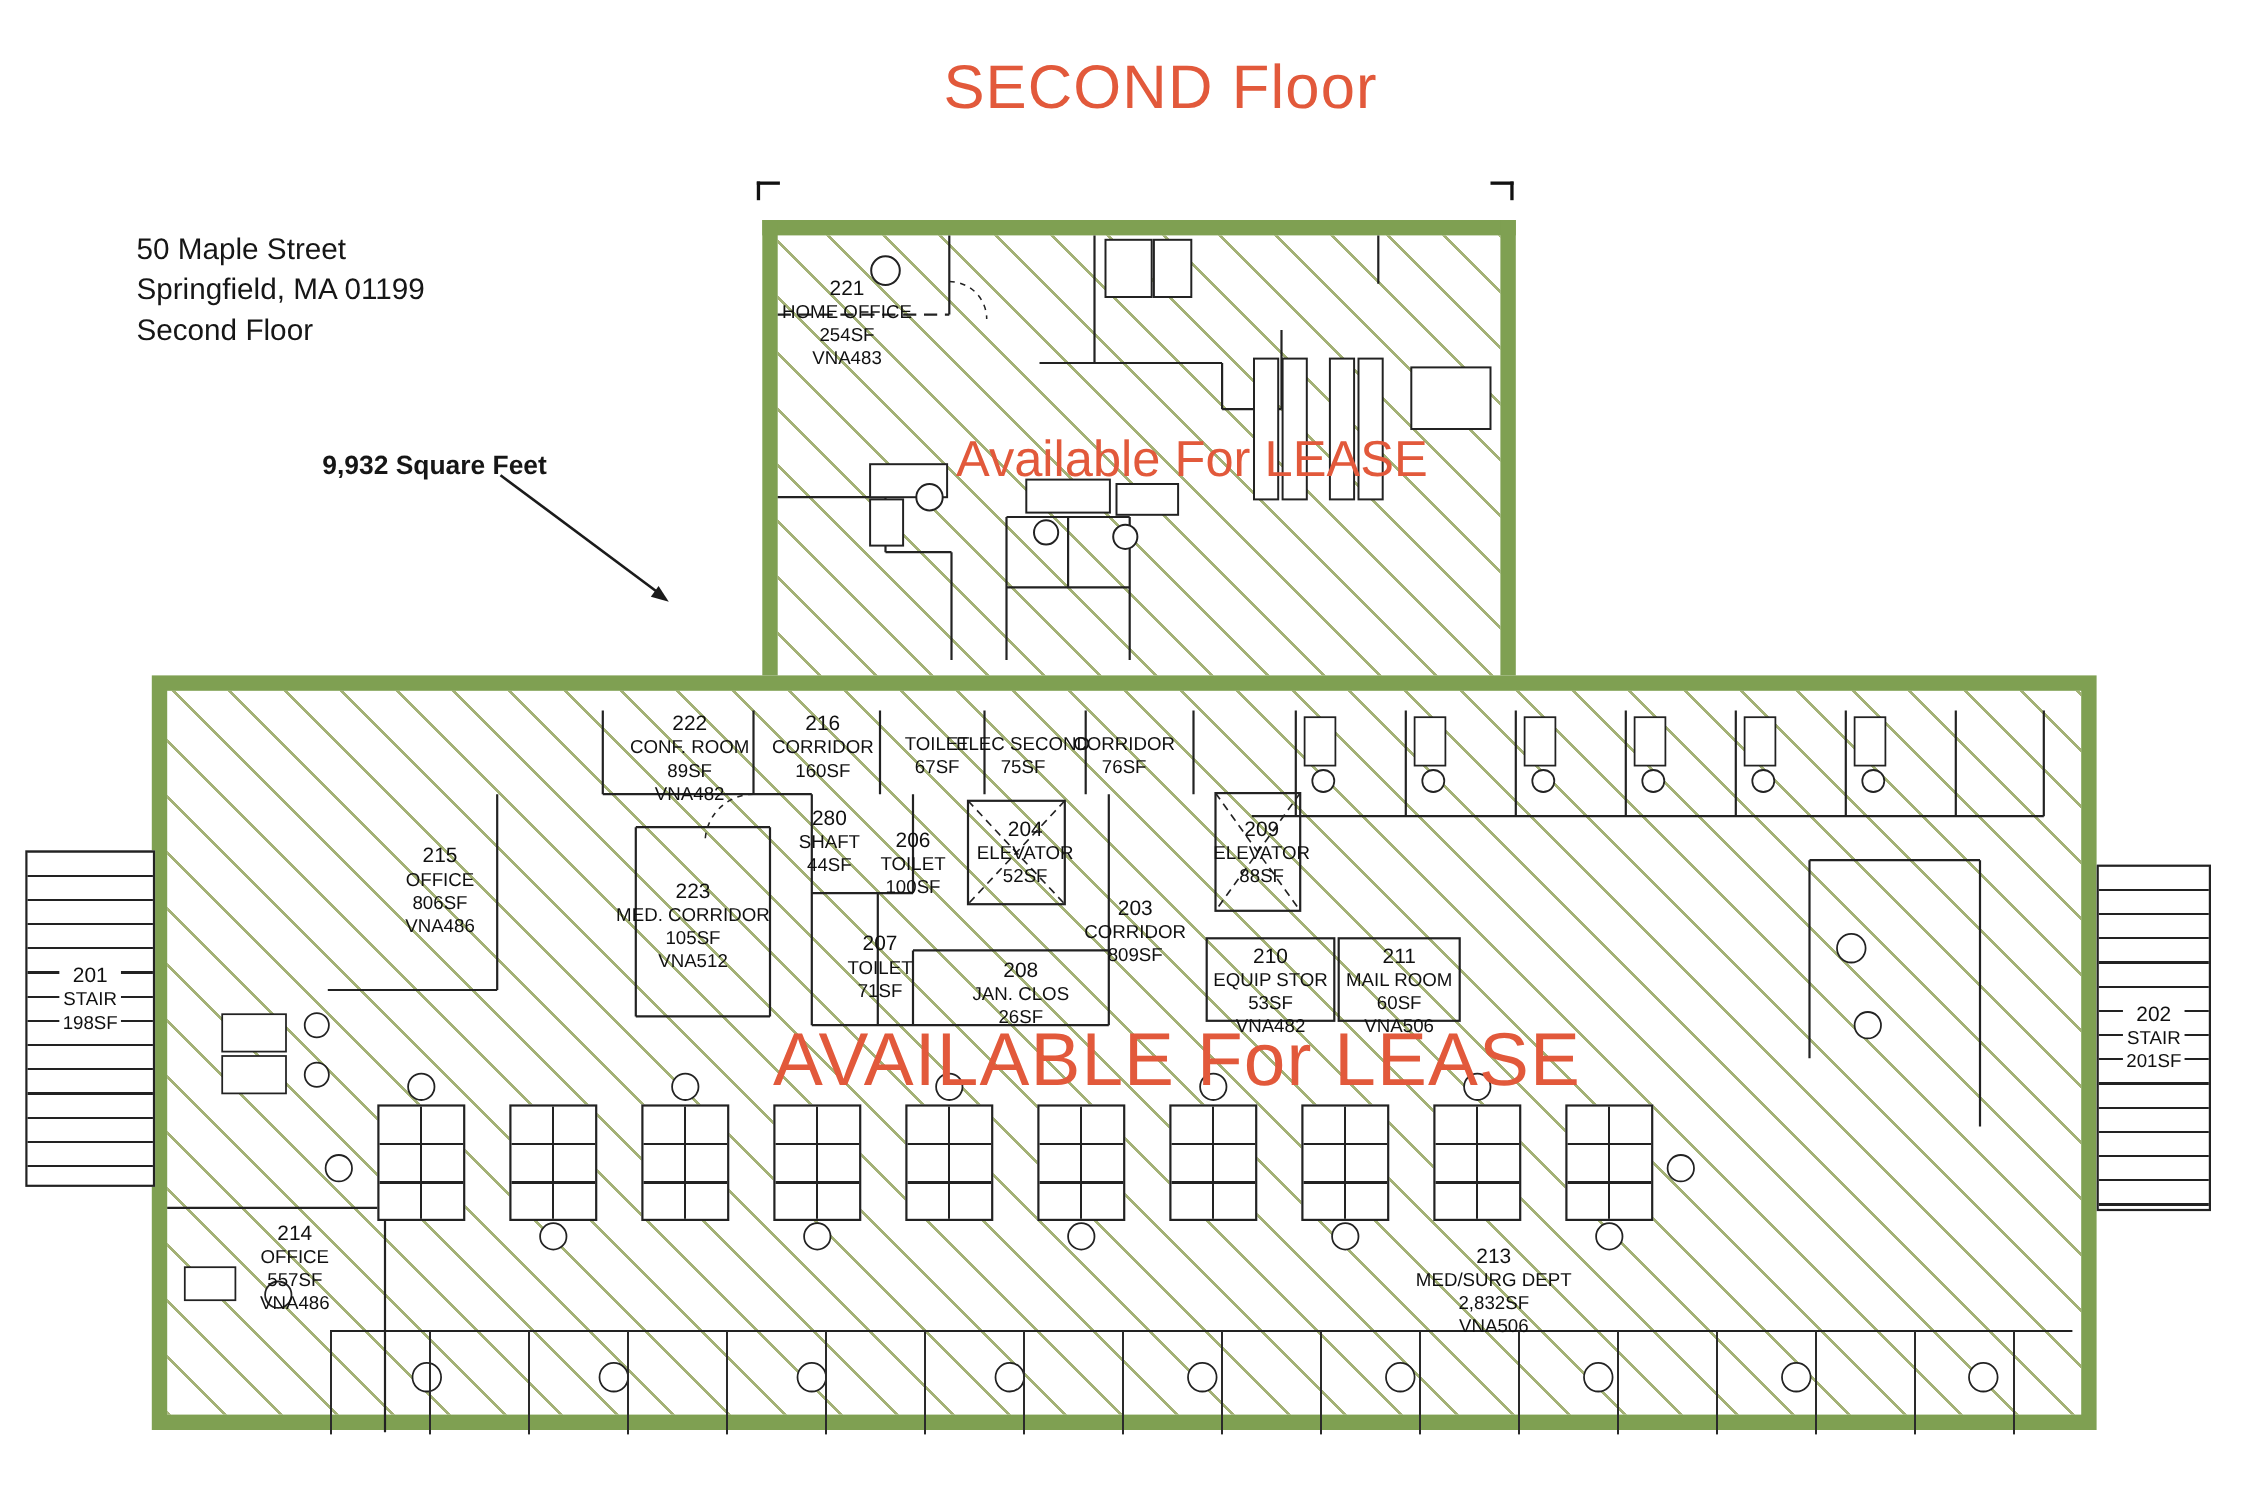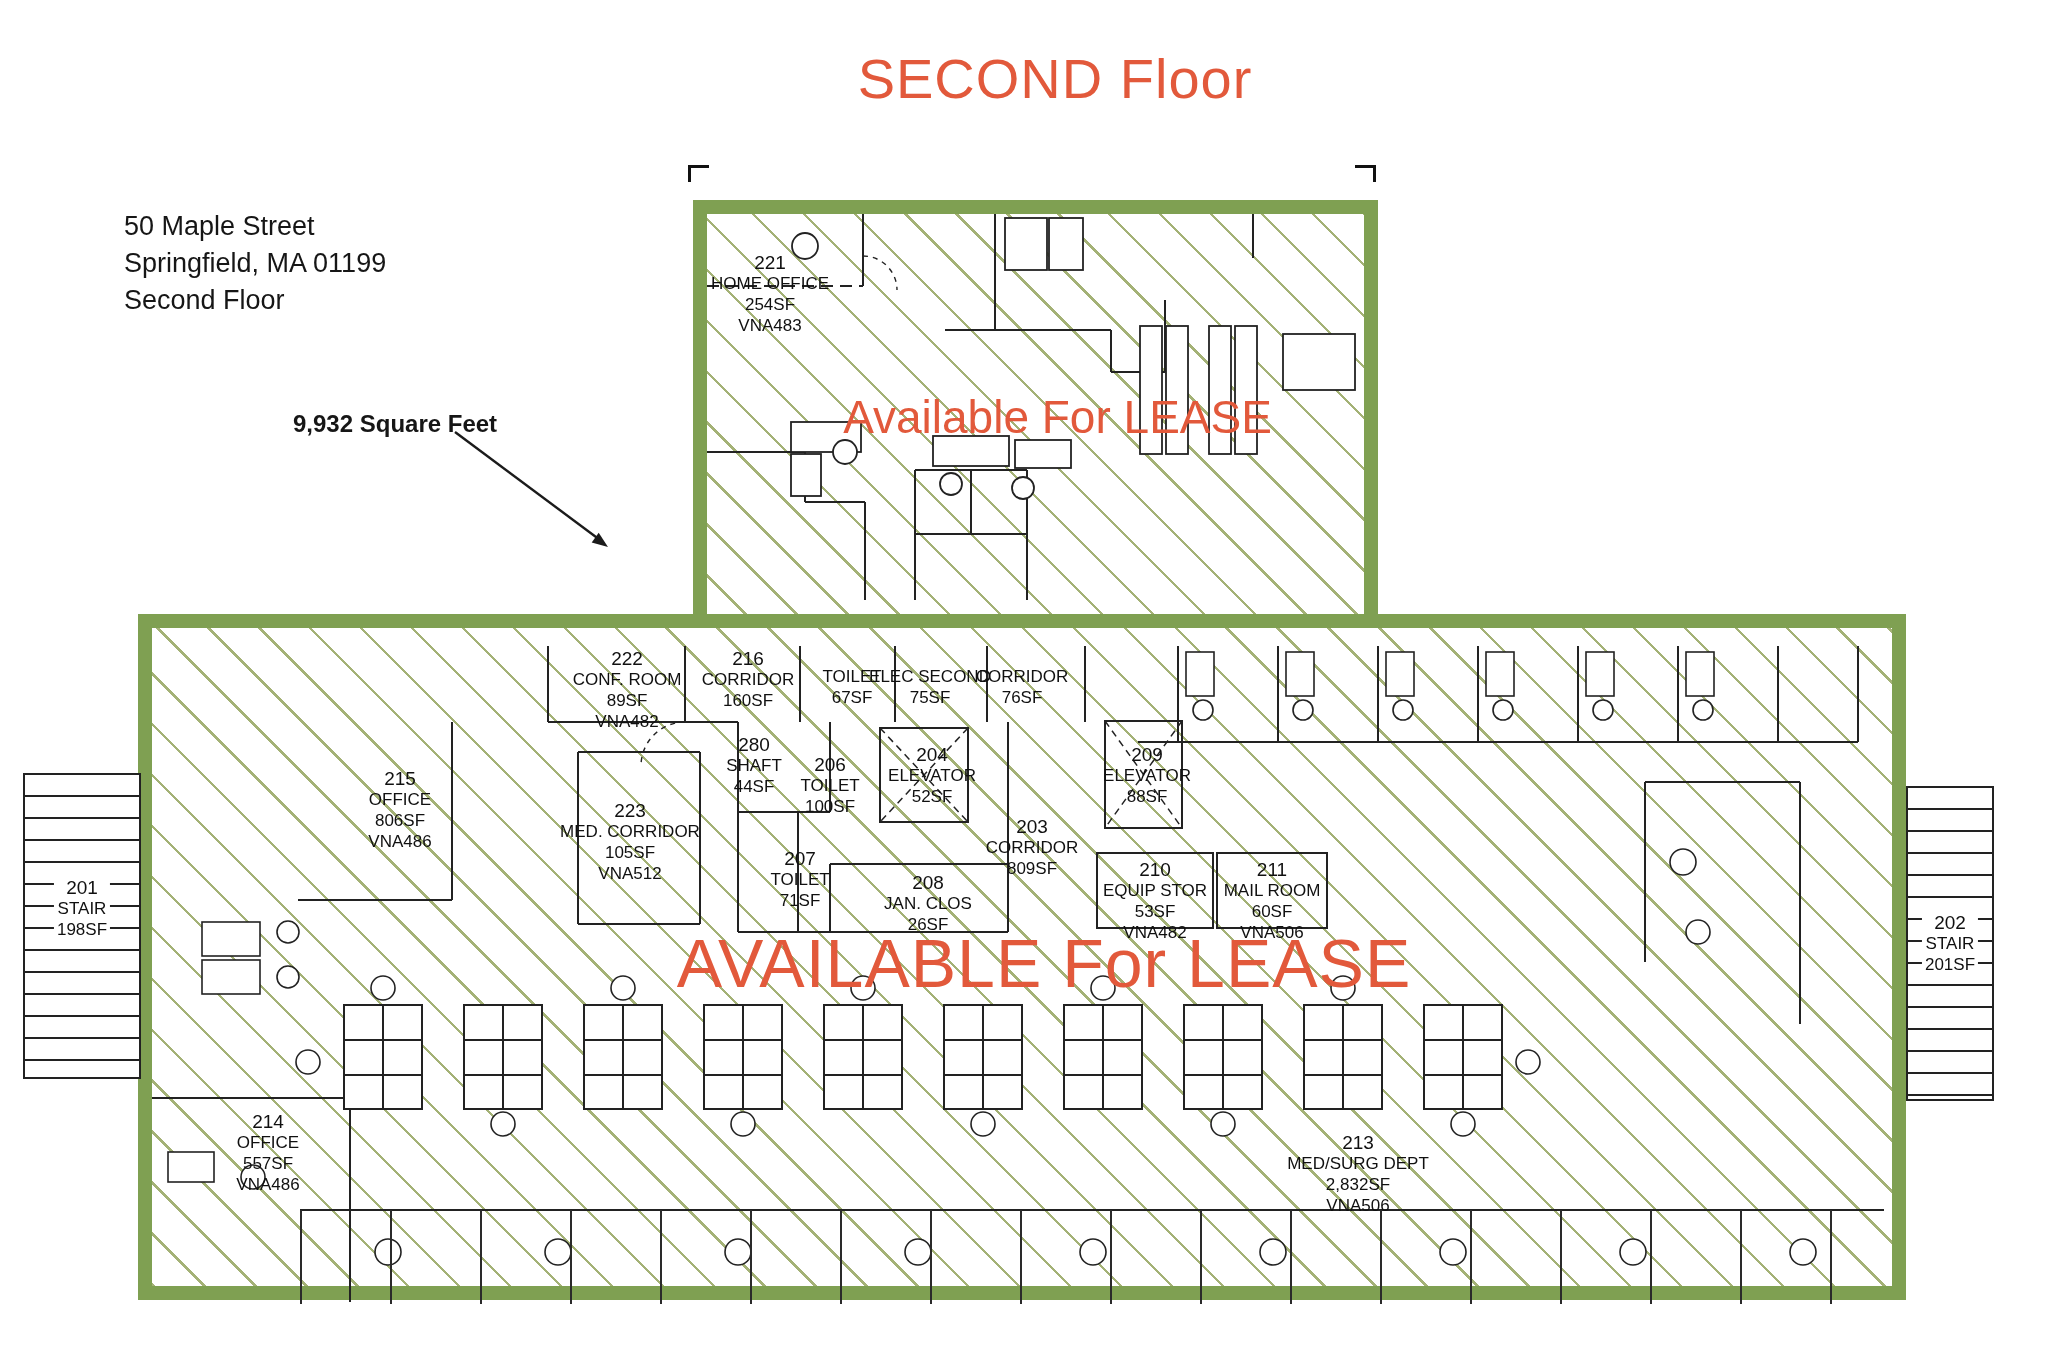--- a/index.html
+++ b/index.html
@@ -14,21 +14,21 @@
 
   .sqft-note{position:absolute;left:264px;top:410px;font-size:24px;font-weight:bold;color:#161616;margin-left:29px;}
 
   .arrow-svg{position:absolute;left:450px;top:420px;}
 
   
   .unit{position:absolute;box-sizing:border-box;border:14px solid #7FA052;background-color:#fff;
         background-image:repeating-linear-gradient(45deg, rgba(148,164,94,0.85) 0 2.4px, transparent 2.4px 36px);}
   .upper-unit{left:693px;top:200px;width:685px;height:428px;border-bottom:none;}
   .lower-unit{left:138px;top:614px;width:1768px;height:686px;}
-  .plan{position:absolute;left:-14px;top:-14px;width:100%;height:100%;padding:4px;}
+  .plan{position:absolute;left:-14px;top:-14px;width:100%;height:100%;padding:30px;}
   .upper-unit .plan{width:685px;height:428px;}
   .lower-unit .plan{width:1768px;height:686px;margin-top:18px;}
   .plan>svg{position:absolute;left:0;top:0;}
 
   .room-label{position:absolute;transform:translateX(-50%);text-align:center;
         font-size:17px;line-height:21px;color:#101010;white-space:nowrap;}
   .room-label .l{display:block;}
   .room-label .num{font-size:19px;}
 
   .lease-text{position:absolute;transform:translateX(-50%);color:#E2593B;white-space:nowrap;}
@@ -42,21 +42,21 @@
                          linear-gradient(to bottom, transparent 0 33px, #222 33px 35px, transparent 35px 68px, #222 68px 70px, transparent 70px 106px);}
 
   
   .band{position:absolute;left:162px;top:578px;width:1584px;height:94px;
         background-image:repeating-linear-gradient(to right, #2a2a2a 0 2px, transparent 2px 90px);}
 
   
   .stair{position:absolute;box-sizing:border-box;border:2px solid #222;background-color:#fff;
         background-image:repeating-linear-gradient(to bottom, transparent 0 20px, #222 20px 22px);}
   .stair-left{left:23px;top:773px;width:118px;height:306px;}
-  .stair-right{left:1906px;top:786px;width:88px;height:315px;}
+  .stair-right{left:1906px;top:786px;width:104px;height:315px;}
   .stair .room-label{left:50%;background:#fff;padding:2px 3px;}
 
   .corner-mark{position:absolute;width:18px;height:14px;}
   .mark-left{left:688px;top:165px;border-left:3px solid #111;border-top:3px solid #111;}
   .mark-right{left:1355px;top:165px;border-right:3px solid #111;border-top:3px solid #111;}
 </style>
 </head>
 <body>
 
 <div class="page">

